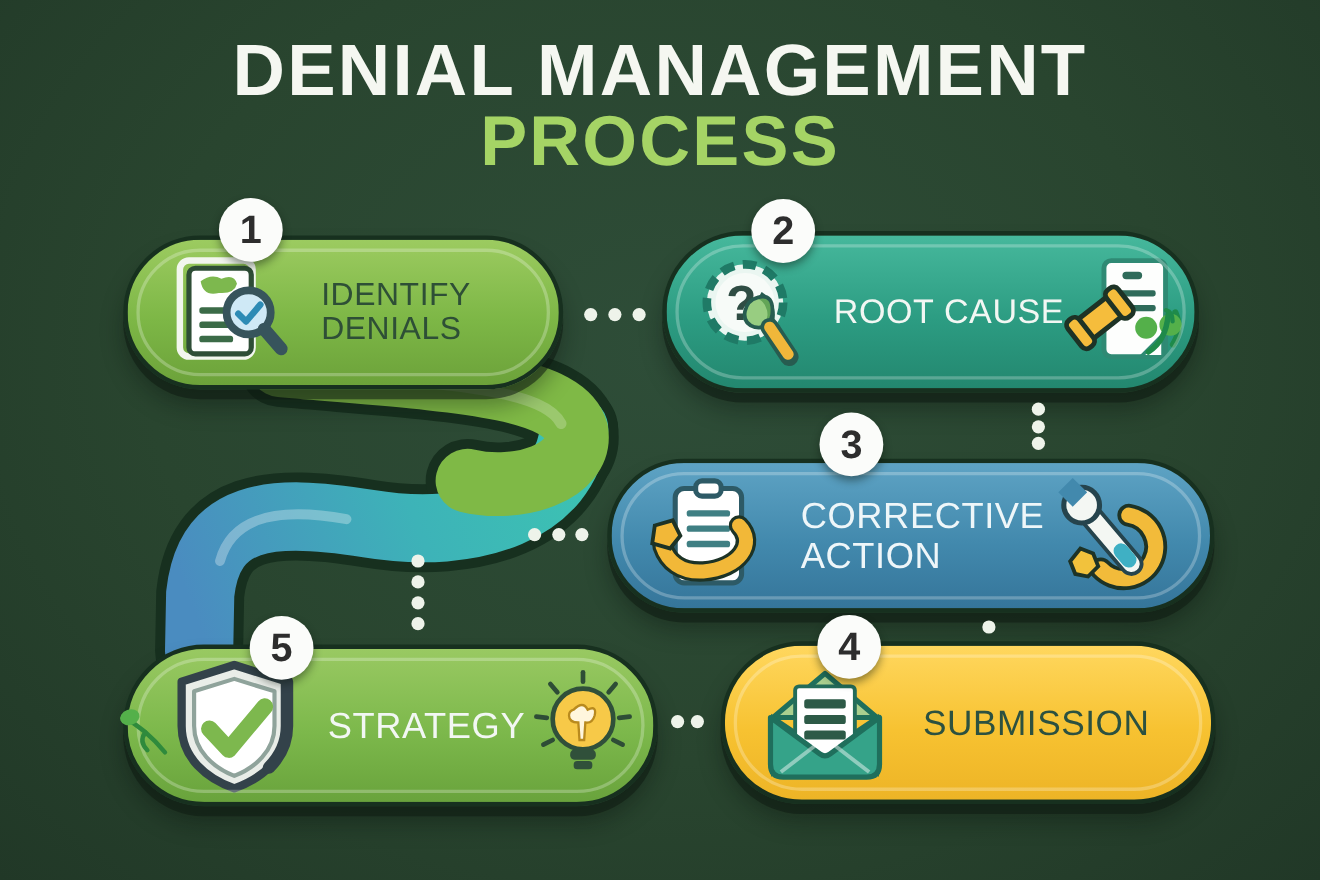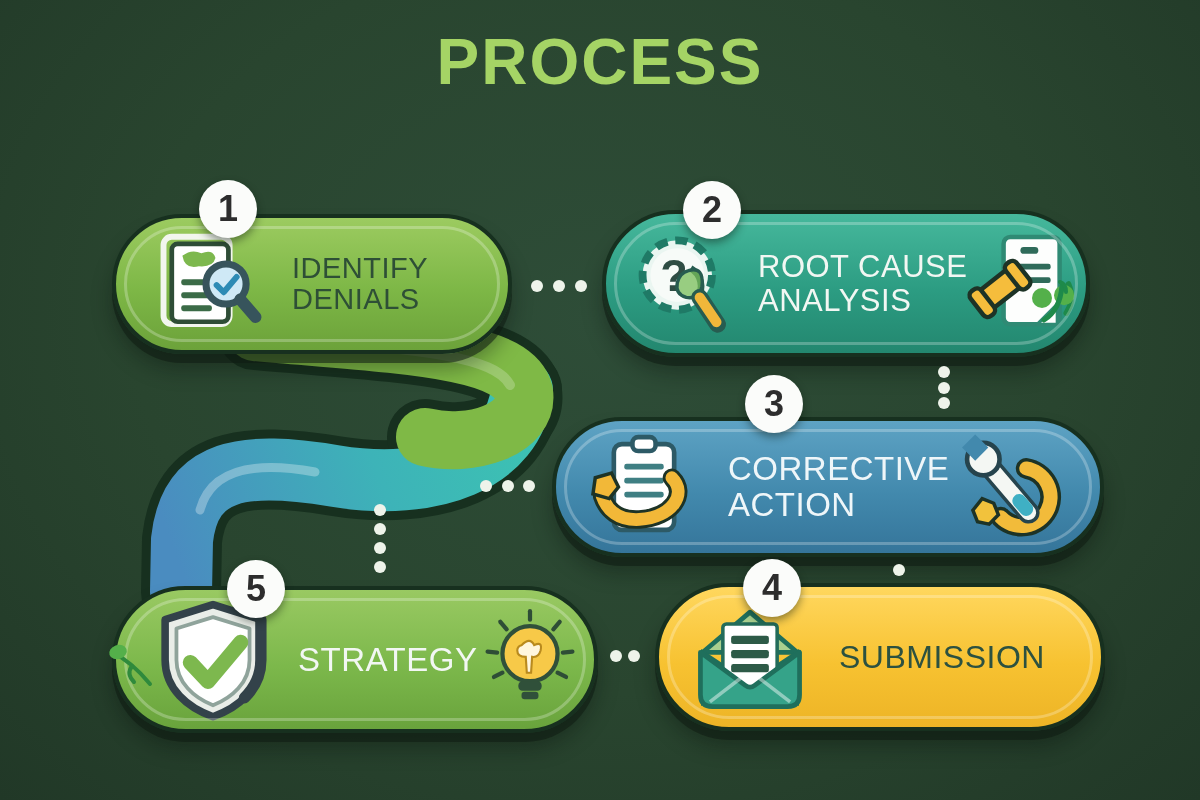--- a/index.html
+++ b/index.html
@@ -74,20 +74,21 @@
   .dot{position:absolute;width:12px;height:12px;border-radius:50%;background:#eef3ea;
     transform:translate(-50%,-50%);z-index:4;}
 
   
   .sprout{position:absolute;z-index:7;pointer-events:none;}
 </style>
 </head>
 <body>
 
 <div class="title-wrap">
+  <h1 class="title-line1">DENIAL MANAGEMENT</h1>
   <h1 class="title-line2">PROCESS</h1>
 </div>
 
 <svg class="ribbon-svg" width="1200" height="800" viewBox="0 0 1200 800">
   <defs>
     <linearGradient id="tealGrad" gradientUnits="userSpaceOnUse" x1="170" y1="540" x2="540" y2="400">
       <stop offset="0" stop-color="#4a8cc0"></stop>
       <stop offset="0.55" stop-color="#3db3b8"></stop>
       <stop offset="1" stop-color="#3cc4b2"></stop>
     </linearGradient>
@@ -130,21 +131,20 @@
       <circle cx="44" cy="42" r="24" fill="#f7fbf8"></circle>
       <text x="41" y="56" font-size="40" font-weight="bold" fill="#2f4d44" text-anchor="middle" font-family="Liberation Sans, sans-serif">?</text>
       <path d="M56 36 a18 18 0 0 1 6 26" fill="none" stroke="#275c50" stroke-width="6"></path>
       <path d="M54 38 q14 -4 12 14 q-2 12 -14 10 q-10 -3 -8 -13 q2 -9 10 -11 z" fill="rgba(120,190,90,0.75)" stroke="#275c50" stroke-width="3"></path>
       <line x1="64" y1="62" x2="80" y2="86" stroke="#275c50" stroke-width="15" stroke-linecap="round"></line>
       <line x1="64" y1="62" x2="79" y2="84" stroke="#f0b73a" stroke-width="9" stroke-linecap="round"></line>
     </svg>
   </div>
   <div class="labels">
     <div>ROOT CAUSE</div>
-    <div>ANALYSIS</div>
   </div>
   <div class="icon-right">
     <svg width="118" height="112" viewBox="0 0 100 100">
       <rect x="30" y="8" width="50" height="78" rx="6" fill="#fdfefd" stroke="#2f8a74" stroke-width="4"></rect>
       <rect x="45" y="17" width="16" height="6" rx="3" fill="#2f6b5a"></rect>
       <rect x="40" y="32" width="32" height="5" rx="2" fill="#2f6b5a"></rect>
       <rect x="40" y="44" width="32" height="5" rx="2" fill="#2f6b5a"></rect>
       <path d="M60 86 L78 68 L78 86 Z" fill="#ffffff" stroke="#2f8a74" stroke-width="3" stroke-linejoin="round"></path>
       <g transform="rotate(-38 28 56)">
         <rect x="6" y="44" width="44" height="20" rx="6" fill="#f5bd3c" stroke="#1d3326" stroke-width="4"></rect>

